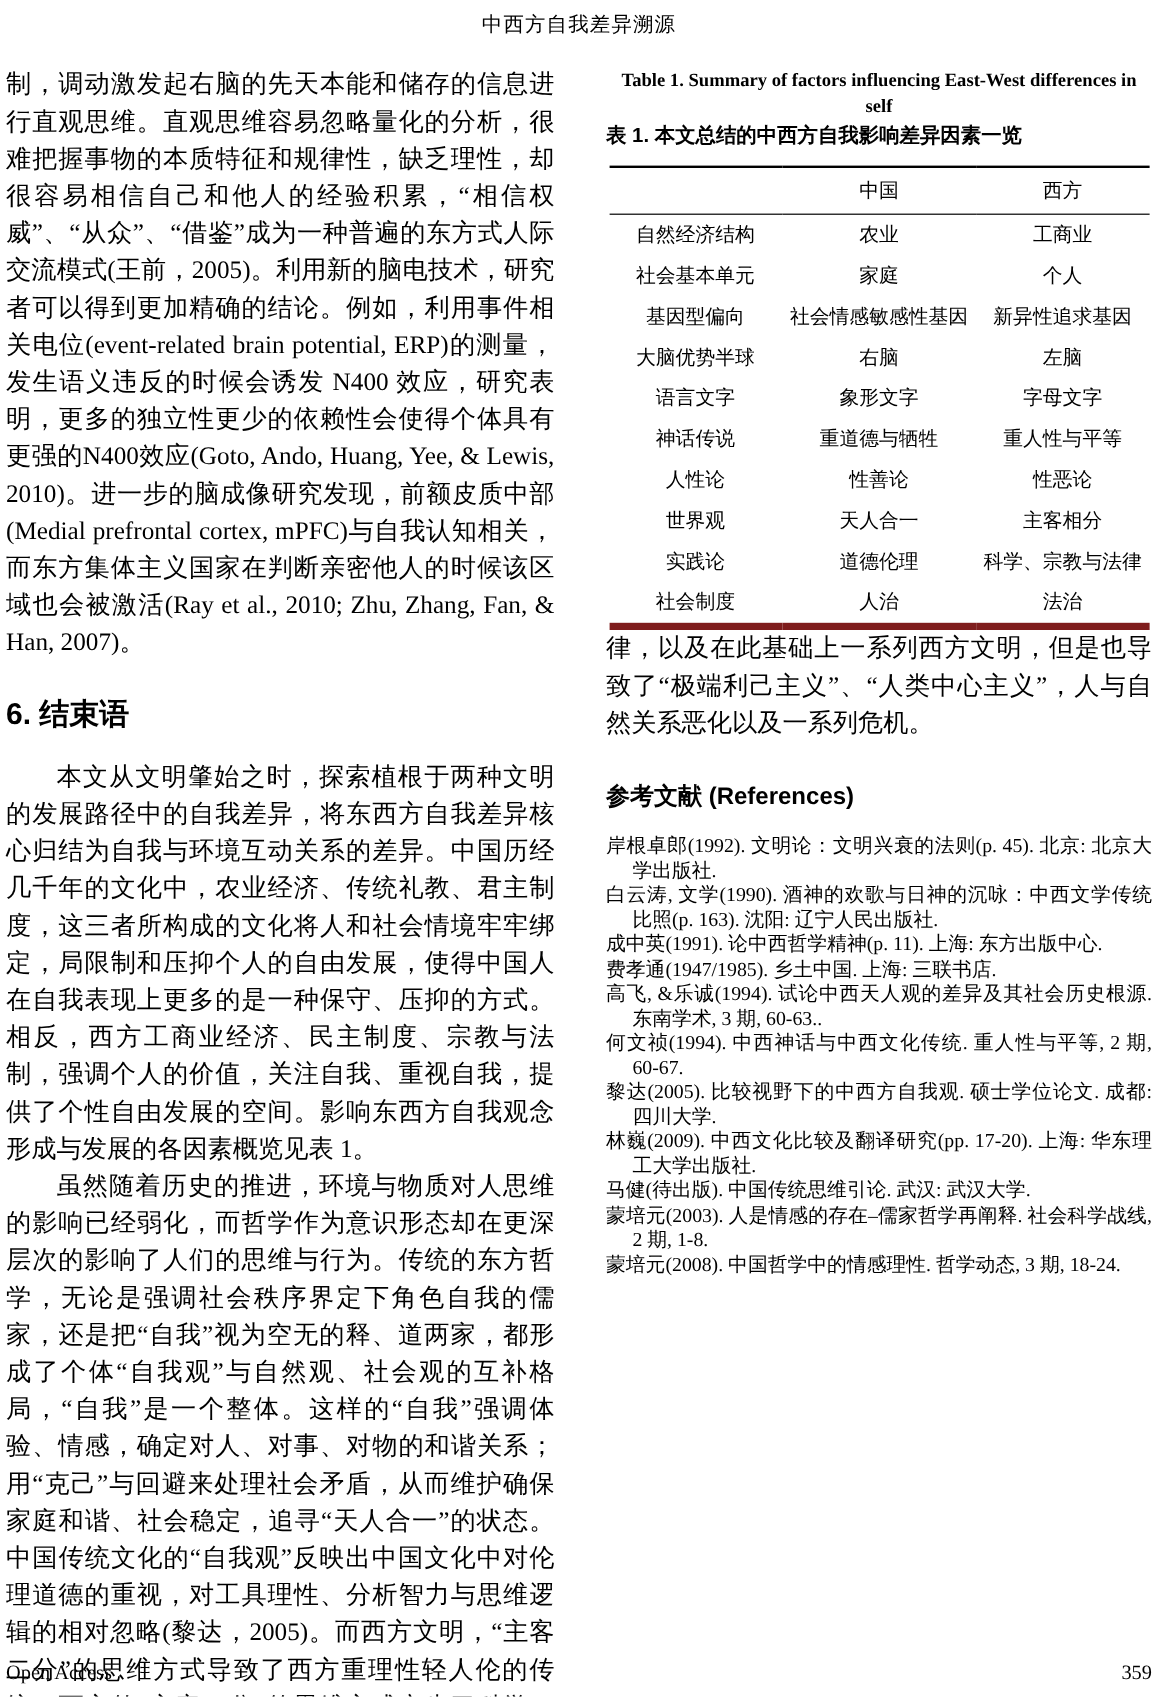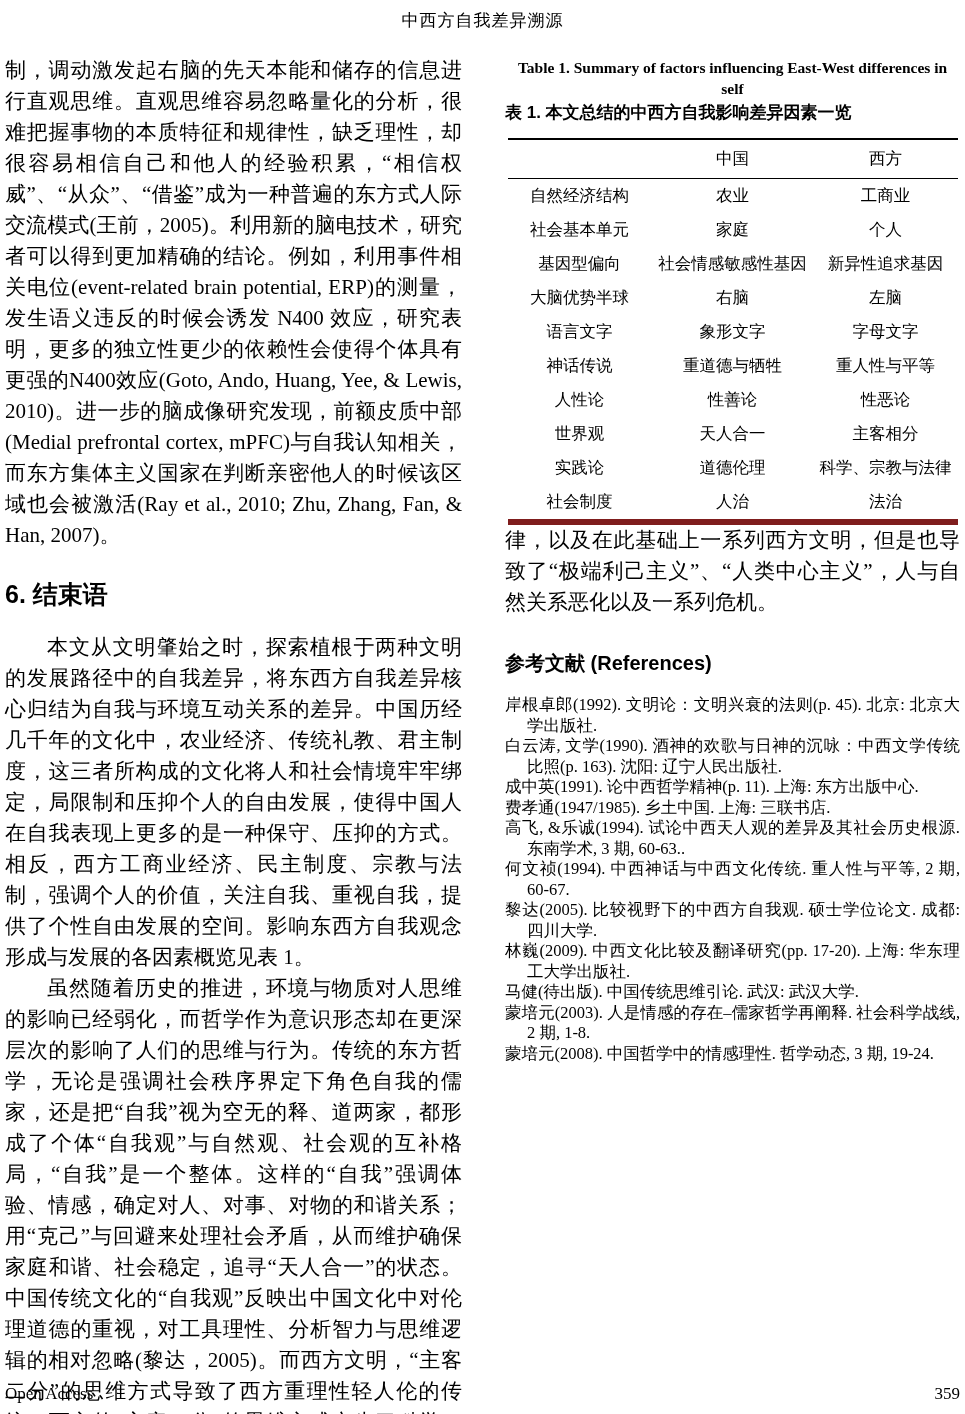--- a/index.html
+++ b/index.html
@@ -201,21 +201,21 @@
           <p class="ref"><span>岸根卓郎(1992). </span><b>文明论：文明兴衰的法则</b><span>(p. 45). 北京: 北京大学出版社.</span></p>
           <p class="ref"><span>白云涛, 文学(1990). </span><b>酒神的欢歌与日神的沉咏：中西文学传统比照</b><span>(p. 163). 沈阳: 辽宁人民出版社.</span></p>
           <p class="ref"><span>成中英(1991). </span><b>论中西哲学精神</b><span>(p. 11). 上海: 东方出版中心.</span></p>
           <p class="ref"><span>费孝通(1947/1985). </span><b>乡土中国</b><span>. 上海: 三联书店.</span></p>
           <p class="ref"><span>高飞, &amp;乐诚(1994). 试论中西天人观的差异及其社会历史根源. </span><b>东南学术</b><span>, 3 期, 60-63..</span></p>
           <p class="ref"><span>何文祯(1994). 中西神话与中西文化传统. </span><b>重人性与平等</b><span>, 2 期, 60-67.</span></p>
           <p class="ref"><span>黎达(2005). </span><b>比较视野下的中西方自我观</b><span>. 硕士学位论文. 成都: 四川大学.</span></p>
           <p class="ref"><span>林巍(2009). </span><b>中西文化比较及翻译研究</b><span>(pp. 17-20). 上海: 华东理工大学出版社.</span></p>
           <p class="ref"><span>马健(待出版). </span><b>中国传统思维引论</b><span>. 武汉: 武汉大学.</span></p>
           <p class="ref"><span>蒙培元(2003). 人是情感的存在–儒家哲学再阐释. </span><b>社会科学战线</b><span>, 2 期, 1-8.</span></p>
-          <p class="ref"><span>蒙培元(2008). 中国哲学中的情感理性. </span><b>哲学动态</b><span>, 3 期, 19-24.</span></p>
+          <p class="ref"><span>蒙培元(2008). 中国哲学中的情感理性. </span><b>哲学动态</b><span>, 3 期, 18-24.</span></p>
         </div>
 
     </div>
   </div>
 
   <div class="footer">
     <span>Open Access</span>
     <span>359</span>
   </div>
 

